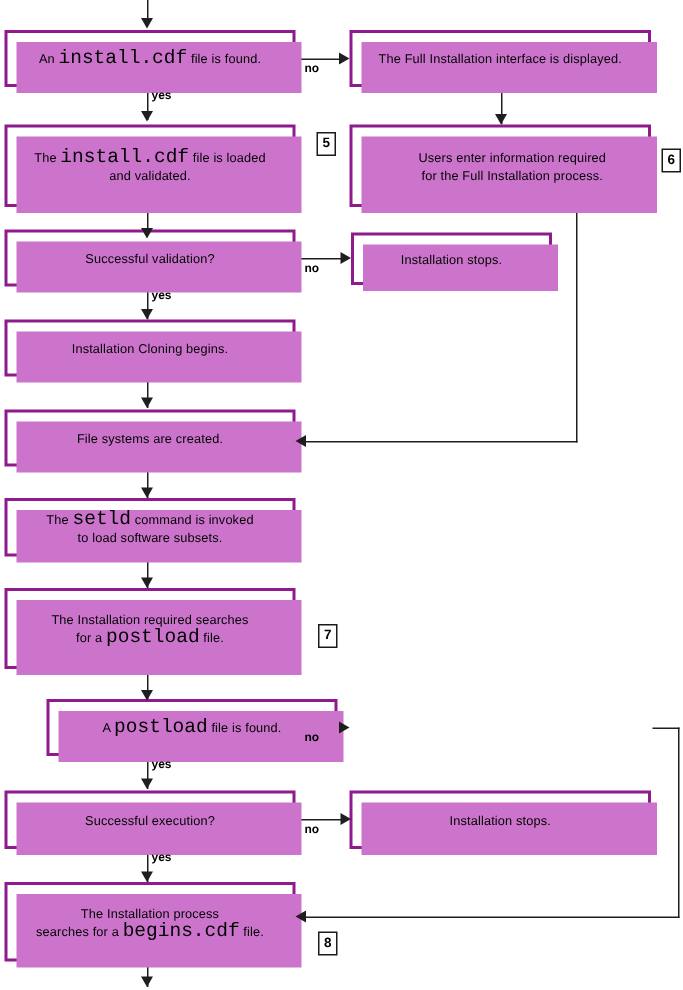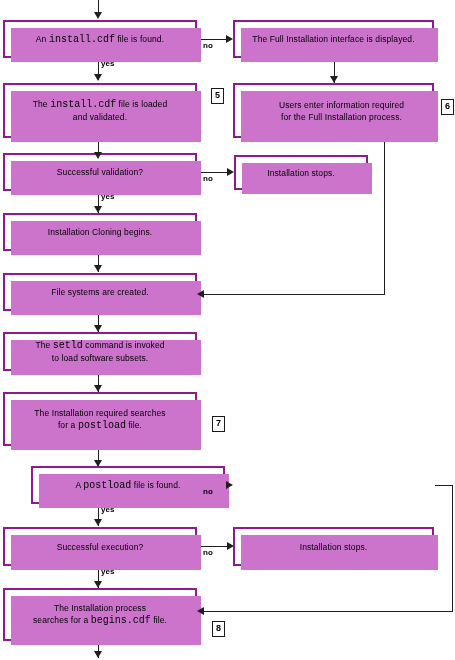--- a/index.html
+++ b/index.html
@@ -41,21 +41,21 @@
     position: relative;
     z-index: 2;
     font-size: 8.5px;
     line-height: 12px;
     color: #000000;
     padding: 0 6px;
     letter-spacing: .1px;
   }
   .node .txt .mono {
     font-family: "Liberation Mono", "DejaVu Sans Mono", monospace;
-    font-size: 10px;
+    font-size: 13px;
     letter-spacing: 0;
   }
 
   
   .badge {
     position: absolute;
     box-sizing: border-box;
     width: 13px;
     height: 16px;
     border: 1.5px solid #1a1a1a;

